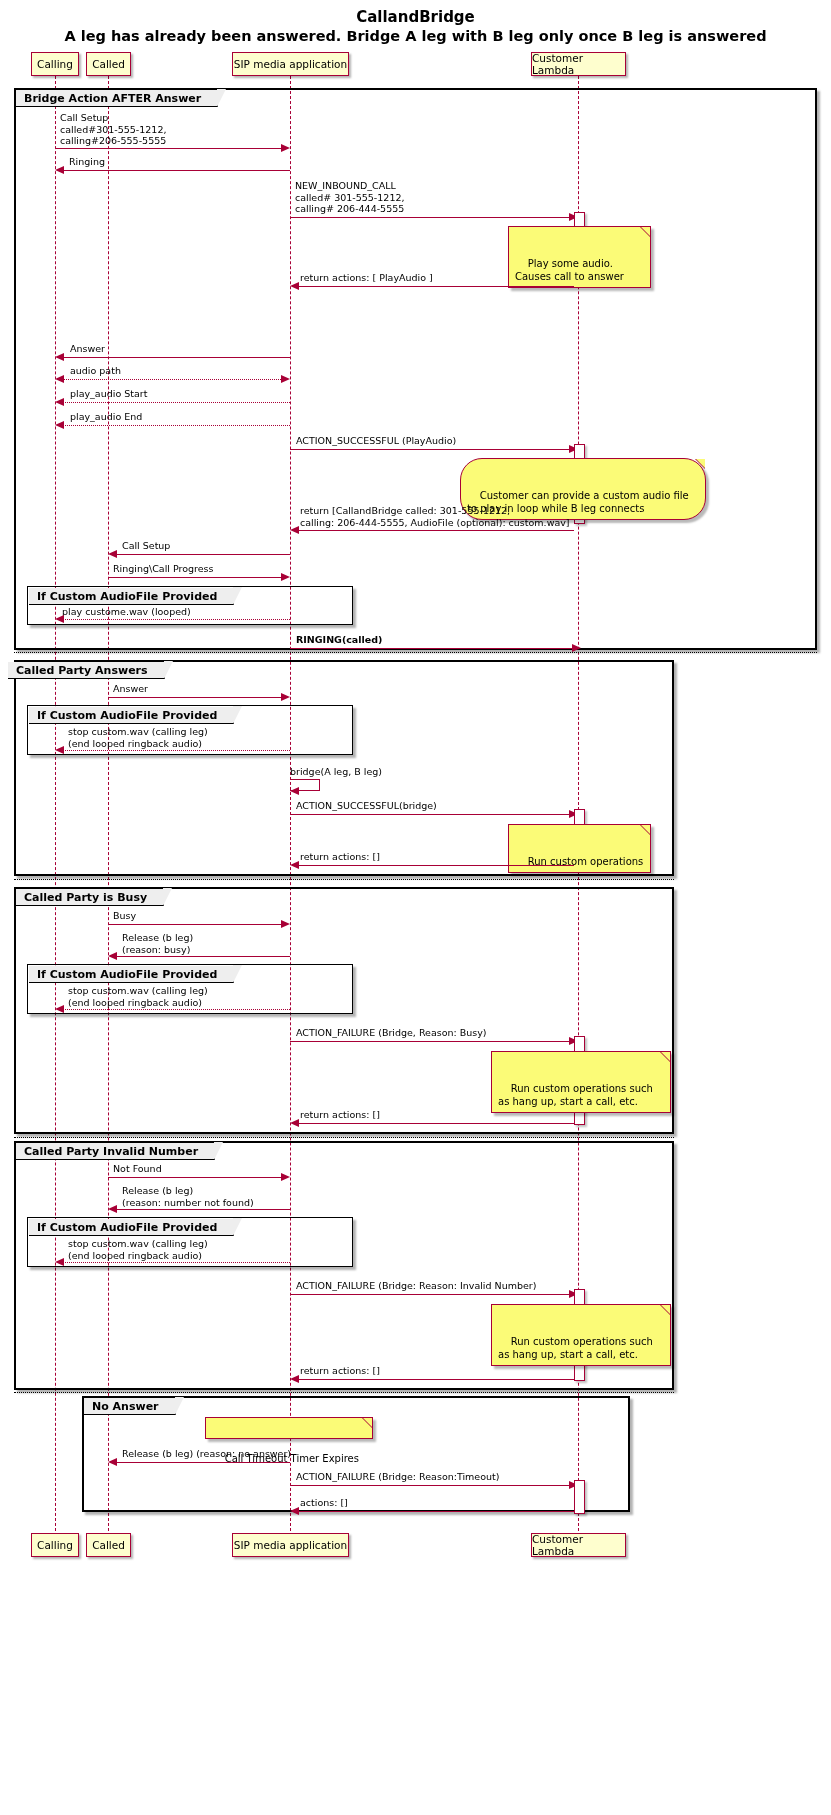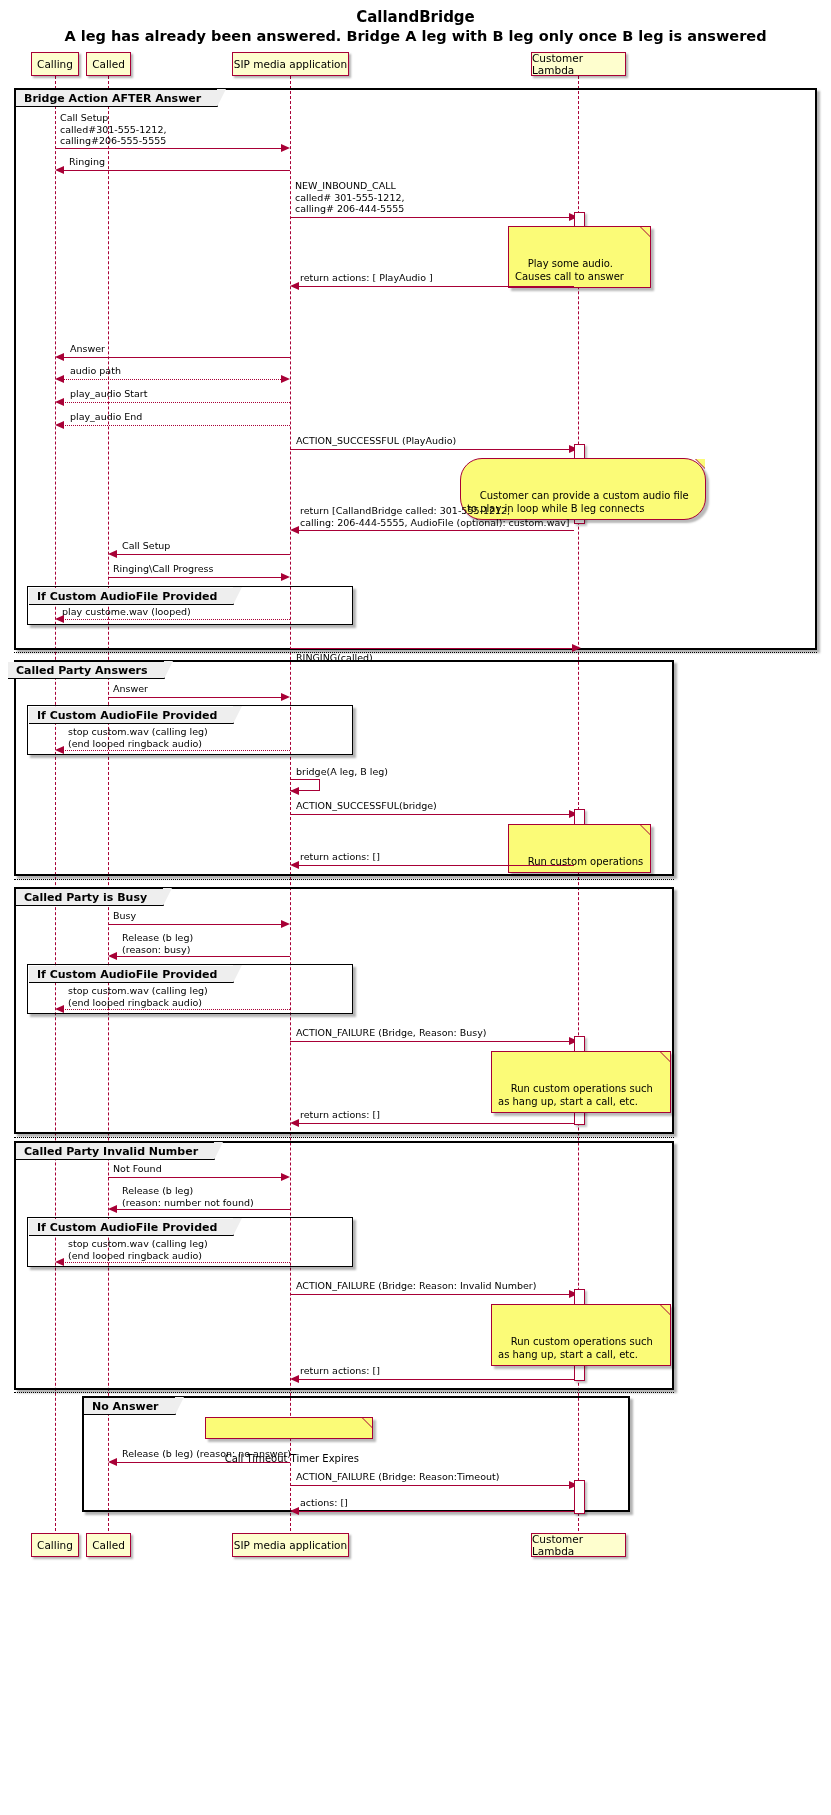--- a/index.html
+++ b/index.html
@@ -171,21 +171,21 @@
   <div class="arrow" style="left:108px;top:577px;width:175px;"></div>
   <div class="head r" style="left:281px;top:572.5px;"></div>
 
   <div class="grp thin" style="left:27px;top:586px;width:326px;height:39px;"></div>
   <div class="gtab" style="left:29px;top:588px;">
     <span>If Custom AudioFile Provided</span></div>
   <div class="alabel" style="left:62px;top:606px;">play custome.wav (looped)</div>
   <div class="arrow dot" style="left:62px;top:619px;width:228px;"></div>
   <div class="head l" style="left:55px;top:614.5px;"></div>
 
-  <div class="alabel" style="left:296px;top:652px;">RINGING(called)</div>
+  <div class="alabel" style="left:296px;top:634px;font-weight:bold;">RINGING(called)</div>
   <div class="arrow" style="left:290px;top:648px;width:284px;"></div>
   <div class="head r" style="left:572px;top:643.5px;"></div>
 
   <div class="divider" style="left:14px;top:652px;width:803px;"></div>
 
   <div class="grp" style="left:14px;top:660px;width:660px;height:216px;"></div>
   <div class="gtab" style="left:8px;top:662px;text-align:right;">
     <span>Called Party Answers</span></div>
 
   <div class="alabel" style="left:113px;top:683px;">Answer</div>
@@ -193,21 +193,21 @@
   <div class="head r" style="left:281px;top:692.5px;"></div>
 
   <div class="grp thin" style="left:27px;top:705px;width:326px;height:50px;"></div>
   <div class="gtab" style="left:29px;top:707px;">
     <span>If Custom AudioFile Provided</span></div>
   <div class="alabel" style="left:68px;top:726px;">stop custom.wav (calling leg)
 (end looped ringback audio)</div>
   <div class="arrow dot" style="left:62px;top:750px;width:228px;"></div>
   <div class="head l" style="left:55px;top:745.5px;"></div>
 
-  <div class="alabel" style="left:296px;top:766px;">bridge(A leg, B leg)</div>
+  <div class="alabel" style="left:290px;top:766px;">bridge(A leg, B leg)</div>
   <div class="self" style="left:290px;top:779px;width:30px;height:12px;border-top:1.4px solid #A80036;border-bottom:1.4px solid #A80036;"></div>
   <div class="head l" style="left:290px;top:786.5px;"></div>
 
   <div class="alabel" style="left:296px;top:800px;">ACTION_SUCCESSFUL(bridge)</div>
   <div class="arrow" style="left:290px;top:814px;width:281px;"></div>
   <div class="head r" style="left:569px;top:809.5px;"></div>
   <div class="act" style="left:574px;top:809px;height:56px;"></div>
 
   <div class="note" style="left:508px;top:824px;width:143px;">
     <span class="fold"></span><span class="fold2"></span>

